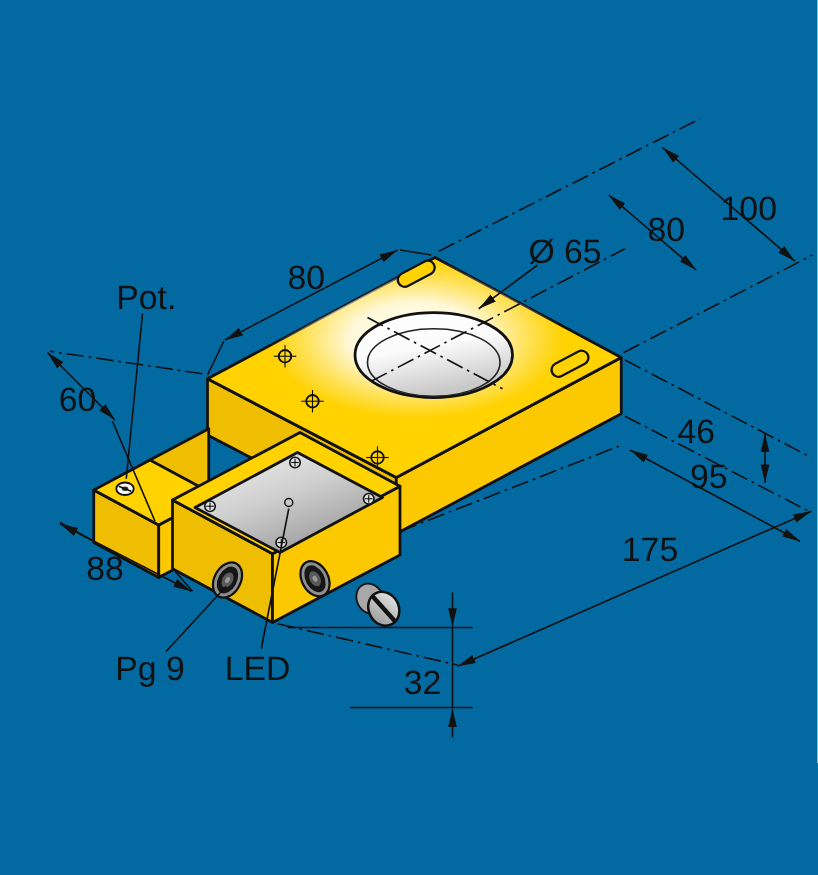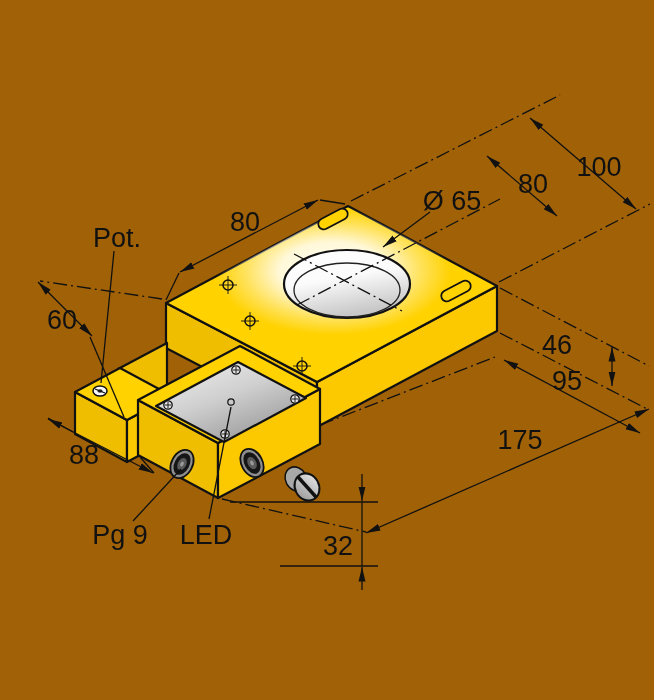--- a/index.html
+++ b/index.html
@@ -1,16 +1,16 @@
 <!DOCTYPE html>
 <html><head>
 <meta charset="utf-8">
 <style>
   html,body{margin:0;padding:0;background:#fff;}
-  .stage{width:654px;height:700px;background:#a16207;position:relative;overflow:hidden;
+  .stage{width:654px;height:700px;background:#0369a1;position:relative;overflow:hidden;
          font-family:"Liberation Sans",sans-serif;}
   svg{display:block;}
   .edge{stroke:#111;stroke-width:2.2;stroke-linejoin:round;}
   .edge2{stroke:#111;stroke-width:1.8;stroke-linejoin:round;}
   .thin{stroke:#111;stroke-width:1.3;fill:none;}
   .dash{stroke:#111;stroke-width:1.3;fill:none;stroke-dasharray:14 4 2 4;}
   .dim{stroke:#111;stroke-width:1.3;fill:none;}
   .lbl{font:27px "Liberation Sans",sans-serif;fill:#111;text-anchor:middle;}
 </style>
 </head>

